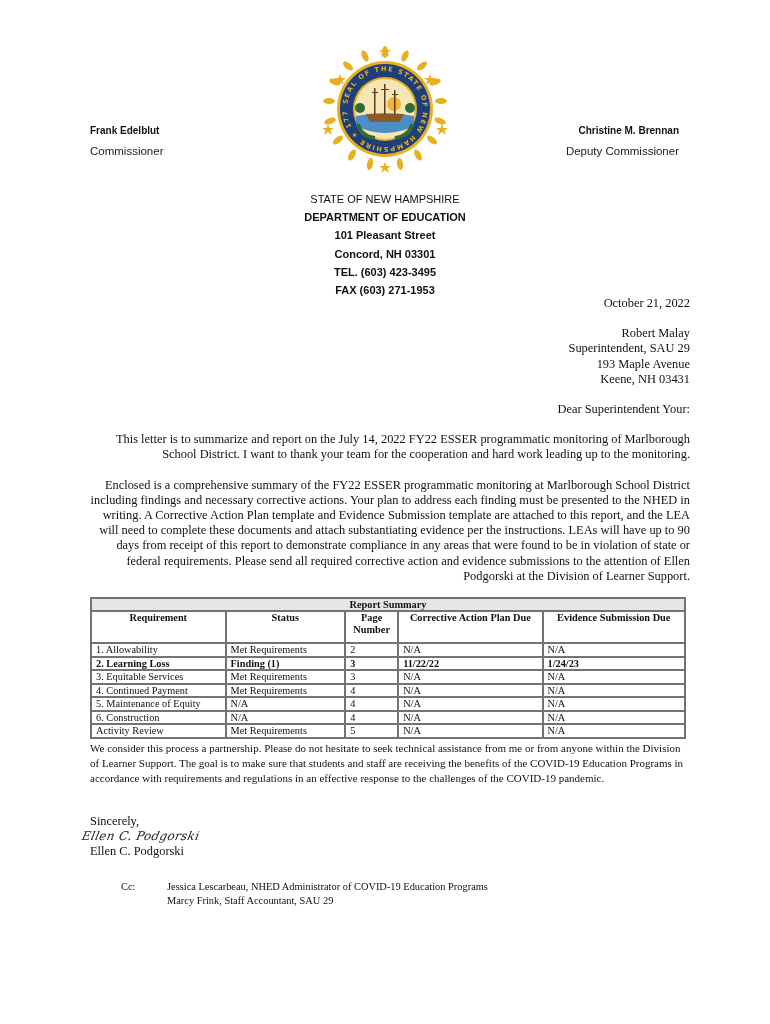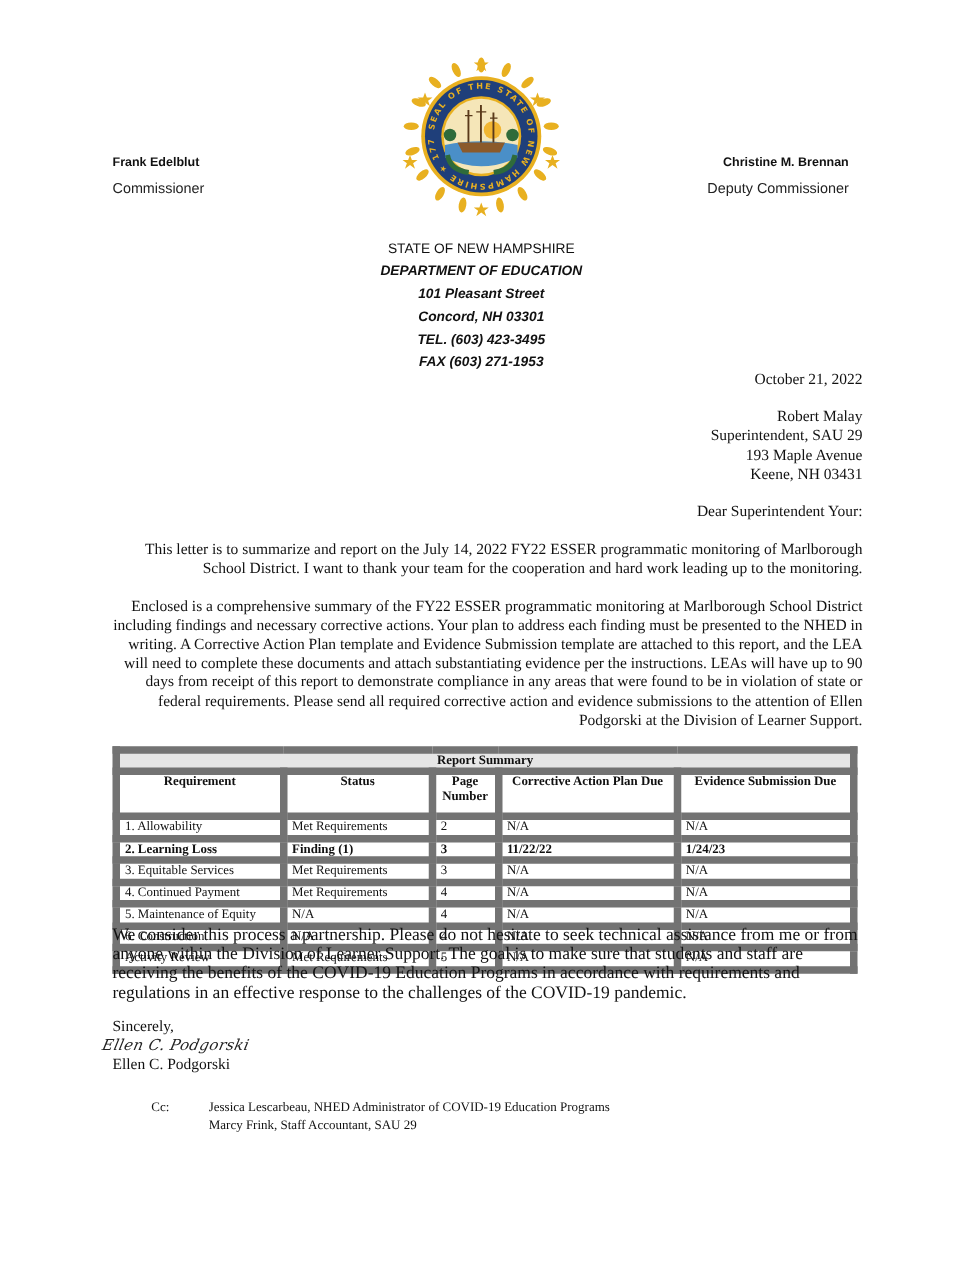--- a/index.html
+++ b/index.html
@@ -8,34 +8,34 @@
   .serif { font-family: "Liberation Serif", "DejaVu Serif", serif; }
 
   .seal { position: absolute; left: 320px; top: 44px; width: 130px; height: 130px; }
 
   .left-official { position: absolute; left: 90px; top: 124px; font-size: 10.5px; }
   .right-official { position: absolute; right: 91px; top: 124px; font-size: 10.5px; text-align: right; }
   .official-name { font-weight: bold; font-size: 10px; line-height: 14px; }
   .official-title { font-size: 11.5px; line-height: 22px; margin-top: 2px; color: #222; }
 
   .agency { position: absolute; left: 0; width: 770px; top: 190px; text-align: center; font-size: 11px; line-height: 18.2px; }
-  .agency .bold { font-weight: bold; font-style: italic; }
+  .agency .bold { font-weight: bold; }
 
   .letter { position: absolute; left: 90px; top: 296px; width: 600px; font-size: 12.4px; line-height: 15.2px; text-align: right; }
   .letter p { margin: 0; }
   .gap { height: 15px; }
 
   .summary { position: absolute; left: 90px; top: 597px; width: 596px; border-collapse: collapse; font-size: 10.3px; line-height: 12px; }
-  .summary td, .summary th { border: 6px solid #737373; padding: 0 4px; vertical-align: top; }
+  .summary td, .summary th { border: 2px solid #737373; padding: 0 4px; vertical-align: top; }
   .summary .caption-row th { background: #e6e6e6; text-align: center; font-weight: bold; height: 11px; line-height: 11px; padding: 0; }
   .summary .head-row th { text-align: center; font-weight: bold; height: 30px; vertical-align: top; line-height: 12px; }
   .summary tbody td { height: 11.5px; line-height: 11.5px; }
   .summary tr.bold td { font-weight: bold; }
 
-  .closing { position: absolute; left: 90px; top: 741px; width: 600px; font-size: 14px; line-height: 15.2px; }
+  .closing { position: absolute; left: 90px; top: 741px; width: 600px; font-size: 11px; line-height: 15.2px; }
   .closing p { margin: 0; }
 
   .signoff { position: absolute; left: 90px; top: 814px; font-size: 12.4px; line-height: 15.2px; }
   .signature { font-family: "DejaVu Serif", serif; font-style: italic; font-size: 12px; letter-spacing: 0.3px; height: 15px; line-height: 15px; margin-left: -8px; color: #222; transform: skewX(-12deg); }
   .cc { position: absolute; left: 90px; top: 880px; font-size: 10.4px; line-height: 13.6px; display: flex; margin-left: 31px; }
   .cc-label { width: 46px; }
 </style>
 </head>
 <body>
 

